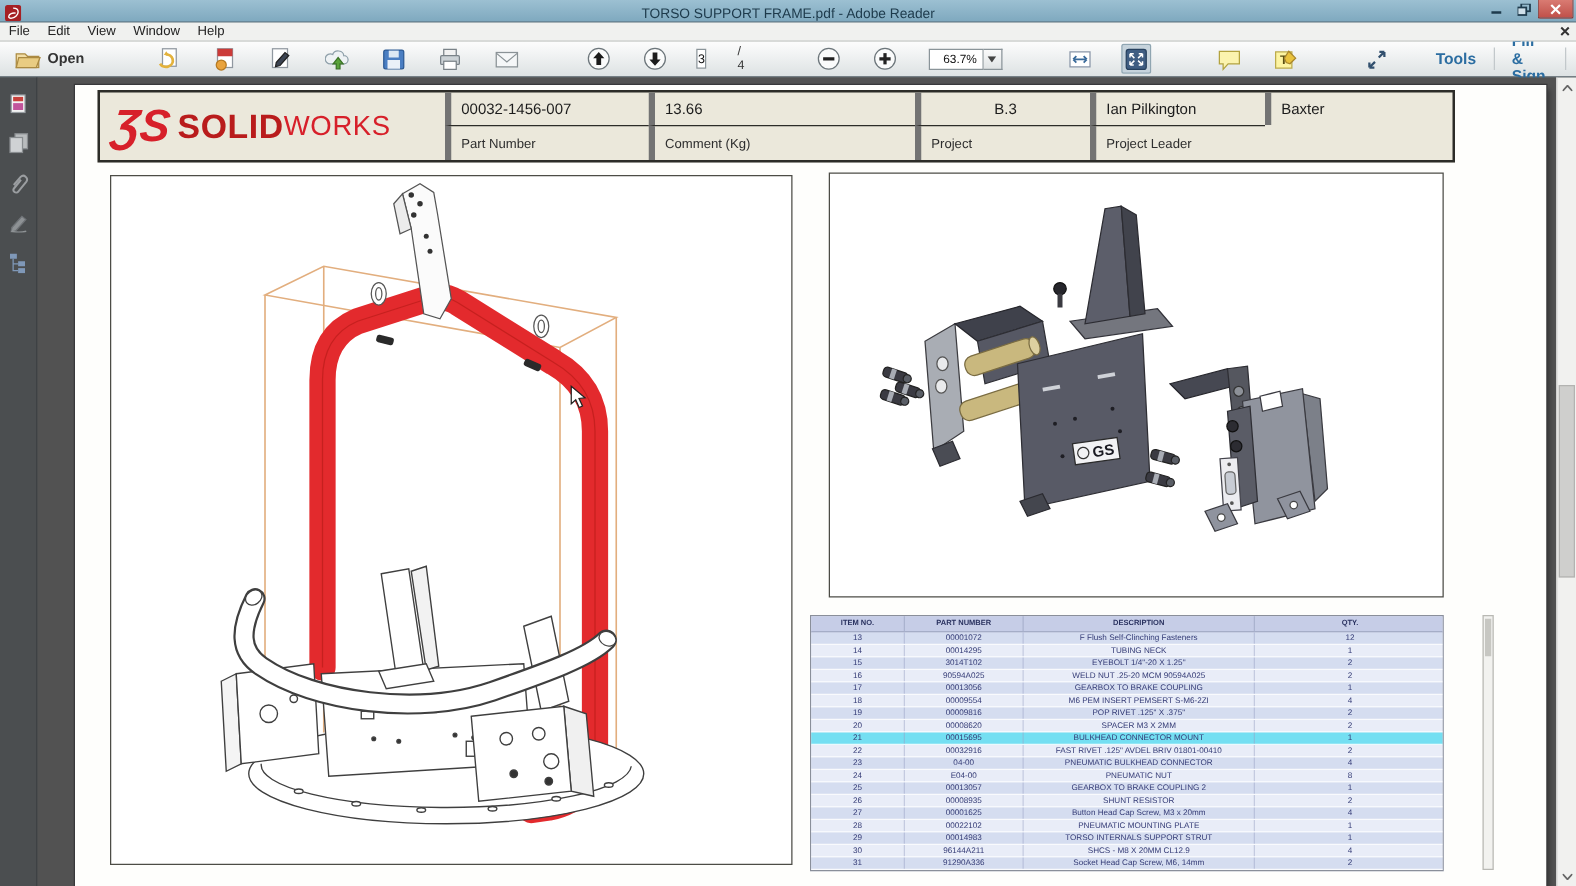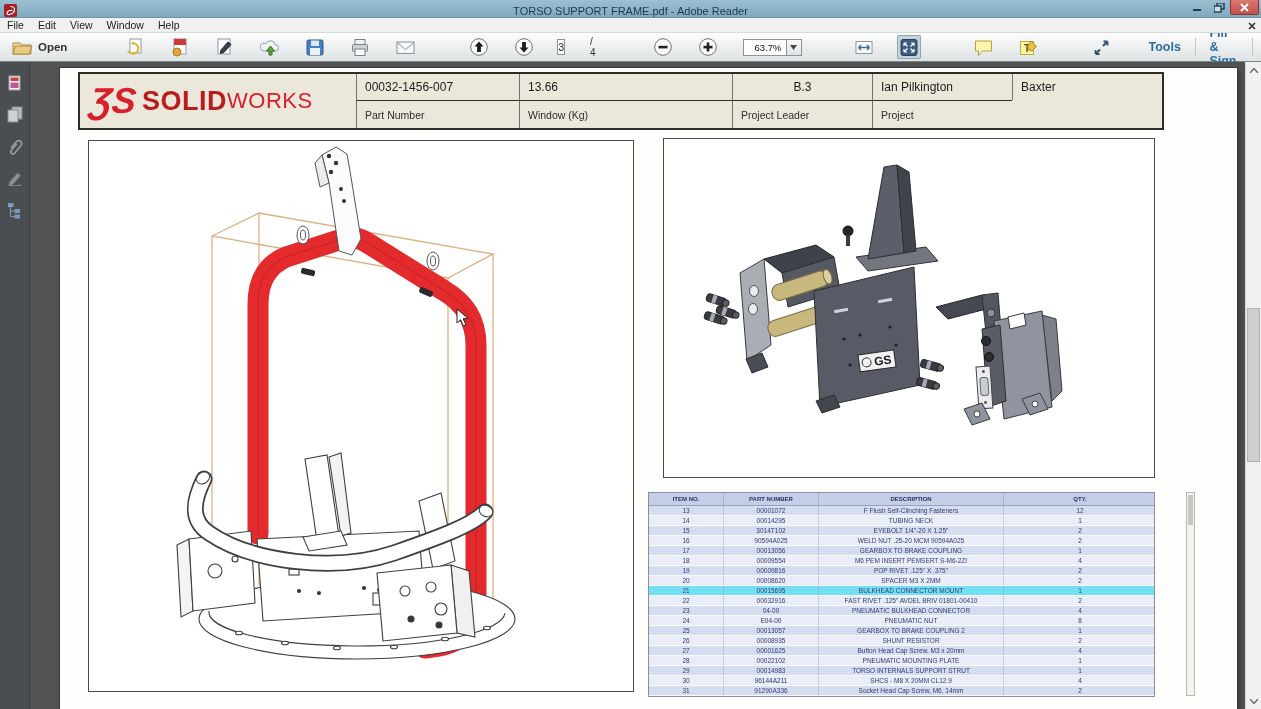--- a/index.html
+++ b/index.html
@@ -47,21 +47,21 @@
   .nav-icon { height:17px; margin-bottom:15px; display:flex; align-items:center; justify-content:center; width:100%; }
 
   .canvas { position:absolute; left:30px; top:0; bottom:0; width:1215px; background:#525252; overflow:hidden; }
   .page { position:absolute; left:30px; top:6px; width:1177px; height:660px; background:#fefefc;
     box-shadow:0 0 0 1px #38383a, 3px 3px 4px rgba(0,0,0,.35); }
 
   
   .tblock { position:absolute; left:18px; top:4px; width:1086px; height:58px; background:#ebe8db;
     border:2px solid #2c2c28; display:grid; grid-template-columns:276px 163px 213px 140px 140px 150px;
     grid-template-rows:26px 28px; }
-  .tb-cell { border-left:1px solid #737373; padding-left:8px; display:flex; align-items:center;
+  .tb-cell { border-left:5px solid #737373; padding-left:8px; display:flex; align-items:center;
     font-size:12px; color:#1c1c1c; overflow:hidden; }
   .tb-cell.lab { border-top:1px solid #2c2c28; font-size:10.5px; color:#2e2e2e; }
   .tb-cell.ctr { justify-content:center; padding-left:0; }
   .logo-cell { grid-row:1/3; border-left:none; display:flex; align-items:center; padding-left:10px; }
   .logo-mark { font-size:36px; font-weight:bold; font-style:italic; color:#d7202a; transform:skewX(-6deg); margin-right:6px; line-height:1; }
   .logo-solid { font-size:27px; font-weight:bold; color:#b91c1c; letter-spacing:.5px; }
   .logo-works { font-size:22px; color:#d7202a; letter-spacing:.5px; }
 
   .dbox { position:absolute; background:#fff; border:1px solid #4c4c46; }
   .dbox-left  { left:28px; top:72px; width:546px; height:552px; }
@@ -317,23 +317,23 @@
           <span class="logo-mark">ƷS</span>
           <span class="logo-solid">SOLID</span>
             <span class="logo-works">WORKS</span>
         </div>
         <div class="tb-cell">00032-1456-007</div>
         <div class="tb-cell">13.66</div>
         <div class="tb-cell ctr">B.3</div>
         <div class="tb-cell">Ian Pilkington</div>
         <div class="tb-cell">Baxter</div>
         <div class="tb-cell lab">Part Number</div>
-        <div class="tb-cell lab">Window (Kg)</div>
+        <div class="tb-cell lab">Comment (Kg)</div>
+        <div class="tb-cell lab">Project</div>
         <div class="tb-cell lab">Project Leader</div>
-        <div class="tb-cell lab">Project</div>
       </div>
 
       <div class="dbox dbox-left">
         <svg width="546" height="552" viewBox="0 0 546 552">
 
           <g stroke="#e2ae7e" fill="none" stroke-width="1.3">
             <polygon points="123,95 170,72 404,113 359,137"></polygon>
             <line x1="123" y1="95" x2="123" y2="470"></line>
             <line x1="170" y1="72" x2="170" y2="445"></line>
             <line x1="404" y1="113" x2="404" y2="480"></line>

